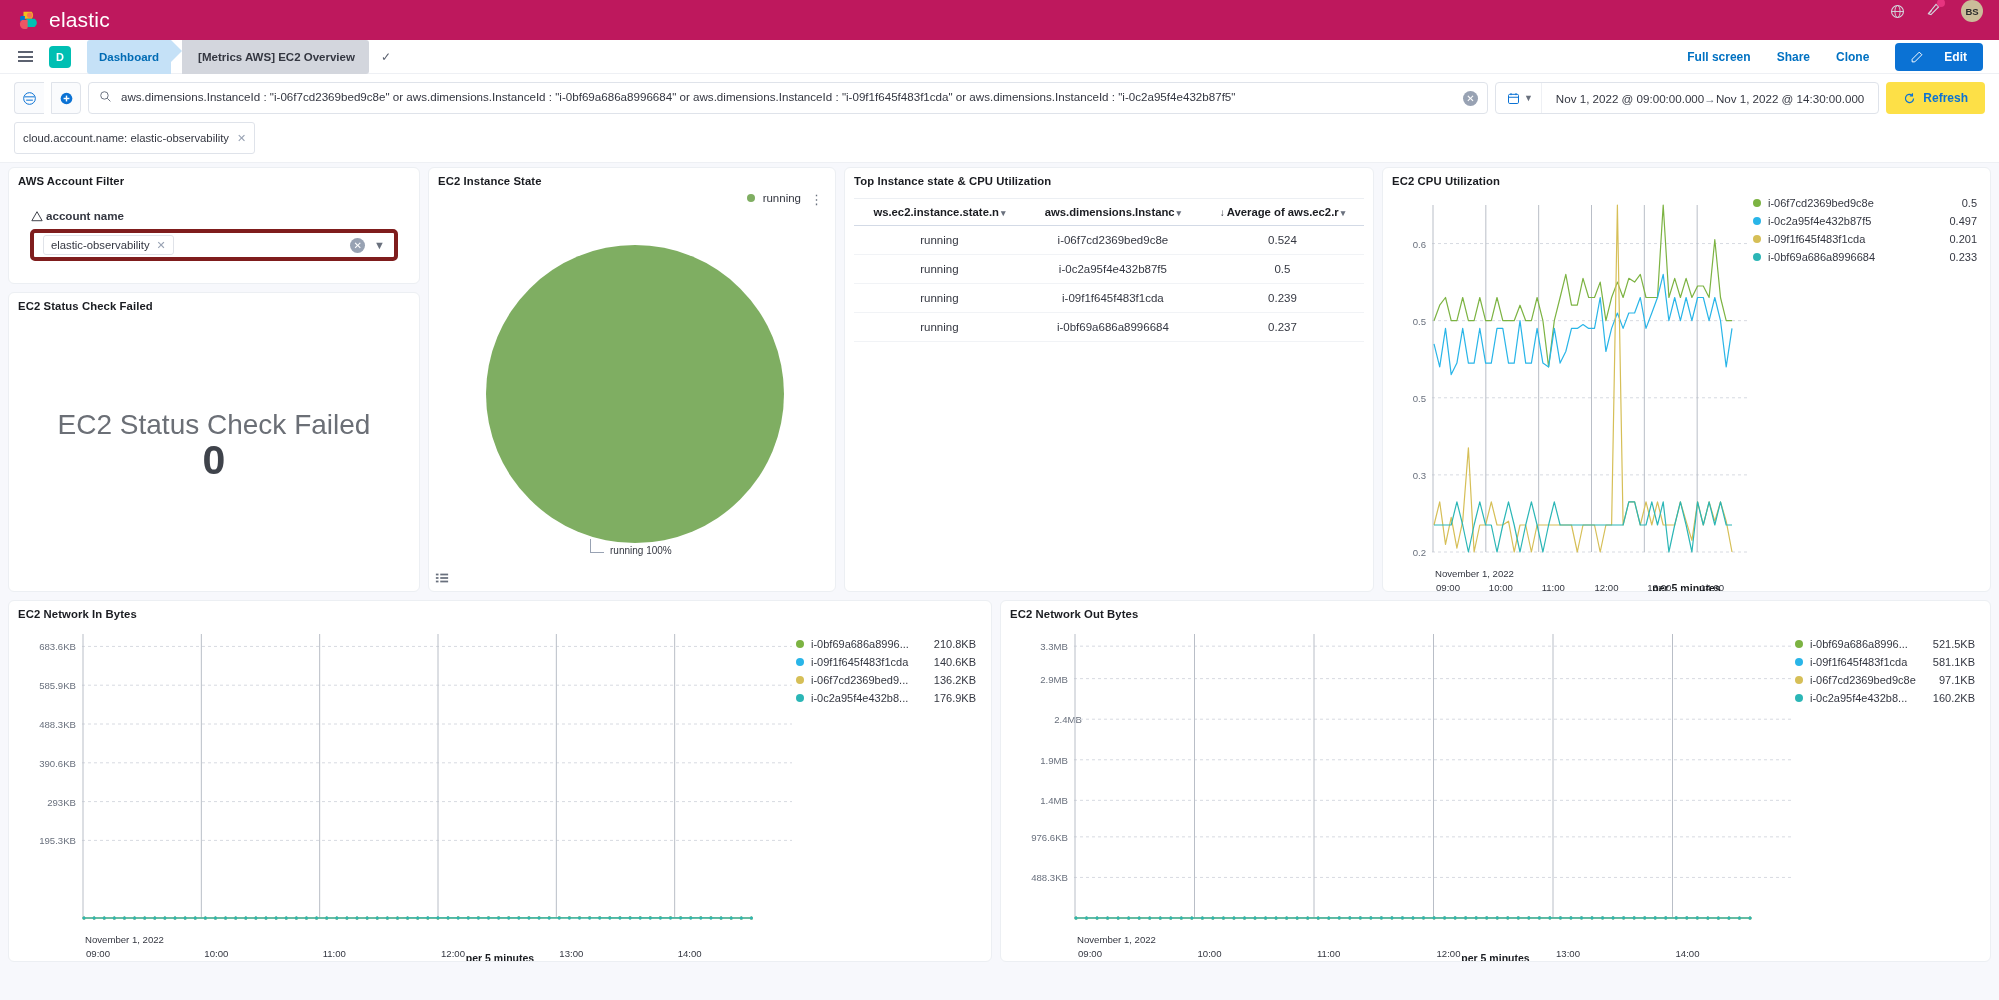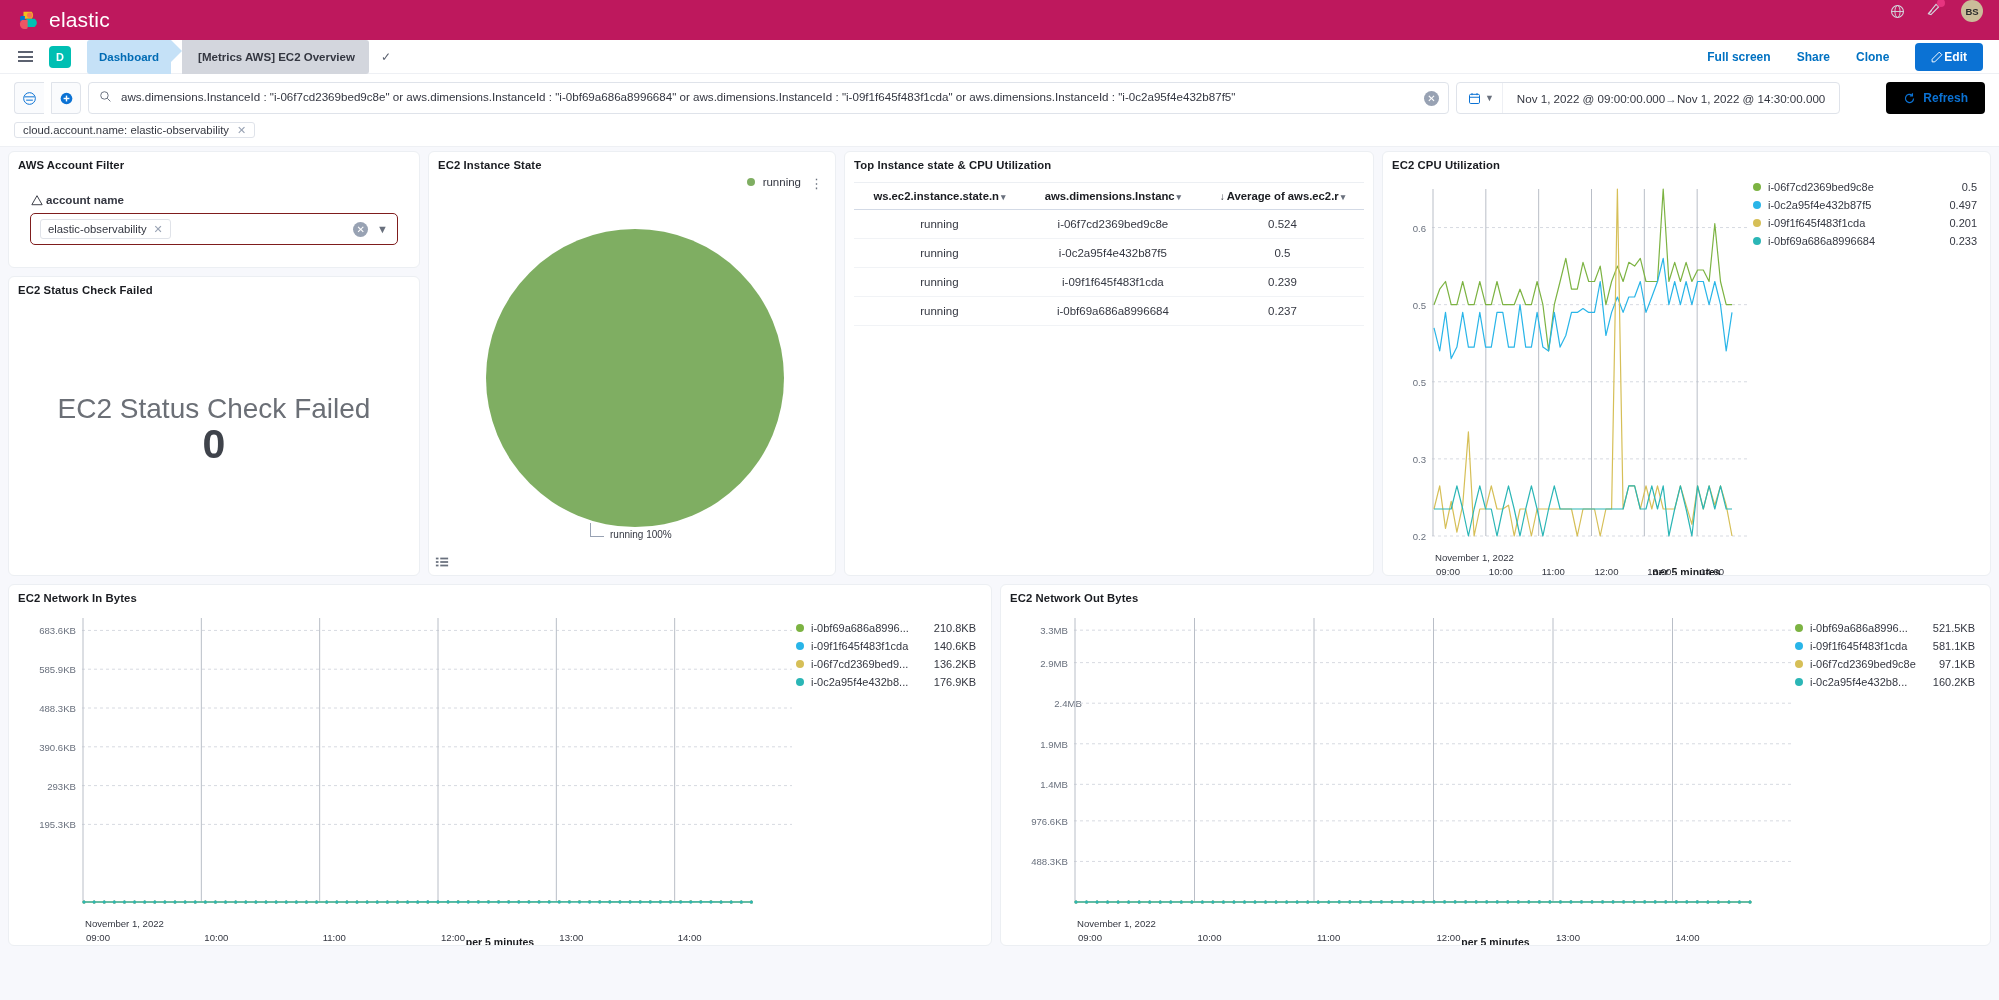--- a/index.html
+++ b/index.html
@@ -80,21 +80,21 @@
   }
   .crumb-check { margin-left: 12px; color: #5c6270; font-size: 12px; }
   .navrow-right {
     position: absolute; right: 16px; display: flex;
     align-items: center; gap: 26px;
   }
   .navlink { color: #0071c2; font-size: 12px; font-weight: 600; cursor: pointer; }
   .btn-edit {
     background: #0b72d4; color: #fff; font-size: 12px; font-weight: 600;
     border: none; border-radius: 4px; height: 28px; padding: 0 16px;
-    display: flex; align-items: center; gap: 1px; cursor: pointer;
+    display: flex; align-items: center; gap: 21px; cursor: pointer;
   }
 
   
   .querybar {
     background: #fff; padding: 8px 14px 0 14px;
     border-bottom: 1px solid #eef0f4;
   }
   .qrow { display: flex; align-items: stretch; gap: 7px; height: 32px; }
   .qbtn {
     width: 30px; border: 1px solid #dfe3ea; background: #fafbfd;
@@ -126,28 +126,28 @@
   .cal-btn {
     display: flex; align-items: center; gap: 3px;
     padding: 0 8px 0 10px; border-right: 1px solid #eef0f4;
     height: 100%; cursor: pointer;
   }
   .date-range {
     display: flex; align-items: center; gap: 0;
     padding: 0 14px; font-size: 11.6px; color: #343741; cursor: pointer;
   }
   .btn-refresh {
-    background: #000000; color: #0b72d4; border: none; border-radius: 4px;
+    background: #fde047; color: #0b72d4; border: none; border-radius: 4px;
     font-size: 12px; font-weight: 600; padding: 0 17px;
-    display: flex; align-items: center; gap: 7px; cursor: pointer; margin-left: 39px;
+    display: flex; align-items: center; gap: 7px; cursor: pointer;
   }
   .filterrow { padding: 8px 0 8px 0; display: flex; }
   .filter-pill {
     border: 1px solid #dfe3ea; background: #fff; border-radius: 3px;
-    height: 16px; display: flex; align-items: center; gap: 8px;
+    height: 32px; display: flex; align-items: center; gap: 8px;
     padding: 0 8px; font-size: 11.3px; color: #343741;
   }
   .pill-x { color: #98a2b3; font-size: 11px; cursor: pointer; }
 
   
   .dash { padding: 4px 8px 0 8px; }
   .row { display: flex; gap: 8px; margin-bottom: 8px; }
   .panel {
     background: #fff; border: 1px solid #eceff3; border-radius: 6px;
     padding: 7px 9px; position: relative; overflow: hidden;
@@ -158,21 +158,21 @@
 
   
   .p-account { width: 412px; height: 117px; }
   .acc-label {
     display: flex; align-items: center; gap: 3px;
     font-size: 11.6px; font-weight: bold; color: #343741;
     margin: 22px 0 7px 13px;
   }
   .acc-select {
     margin: 0 12px 0 12px; height: 32px;
-    border: 1px solid #7f1d1d; border-radius: 5px; background: #fff;
+    border: 4px solid #7f1d1d; border-radius: 5px; background: #fff;
     display: flex; align-items: center; padding: 0 9px;
     position: relative;
   }
   .acc-chip {
     border: 1px solid #e0e3e9; background: #fff; border-radius: 3px;
     height: 20px; display: flex; align-items: center; gap: 7px;
     padding: 0 7px; font-size: 11.3px; color: #343741;
   }
   .acc-actions {
     position: absolute; right: 9px; display: flex; align-items: center; gap: 9px;

